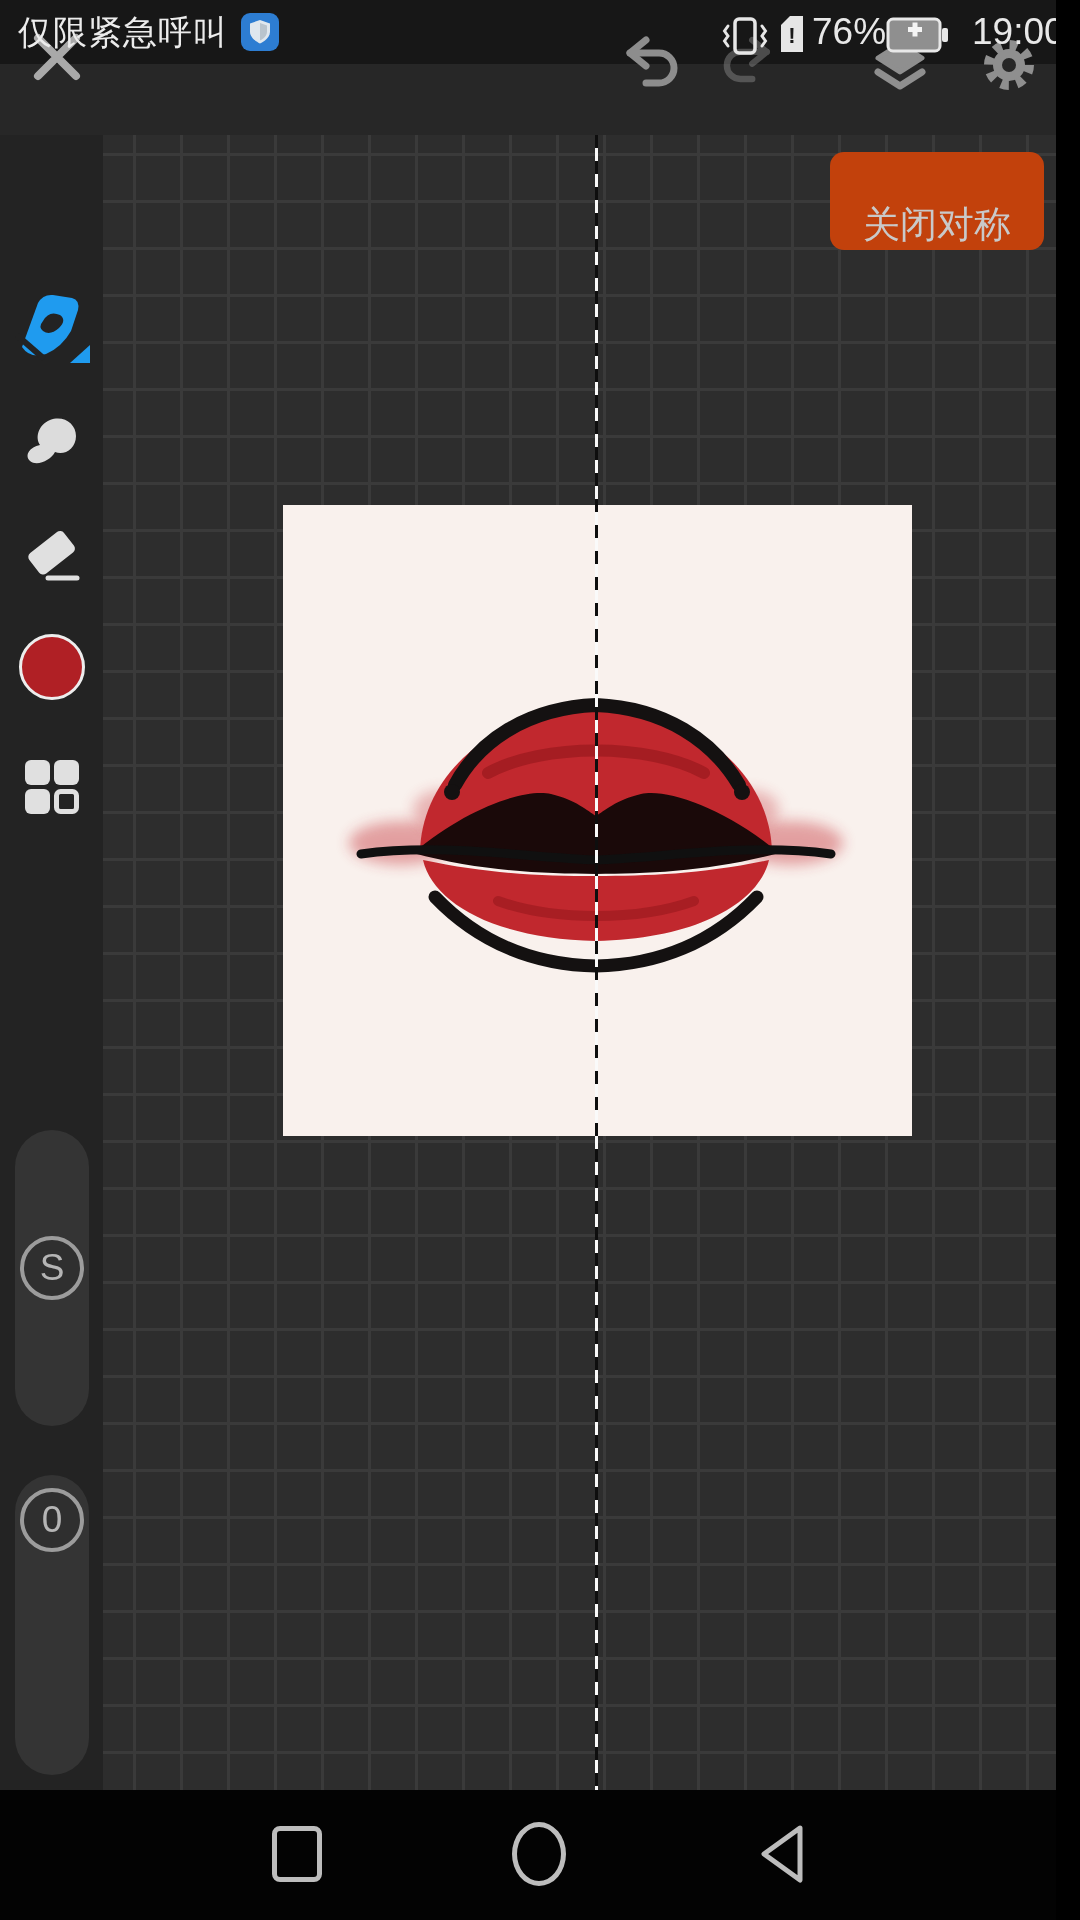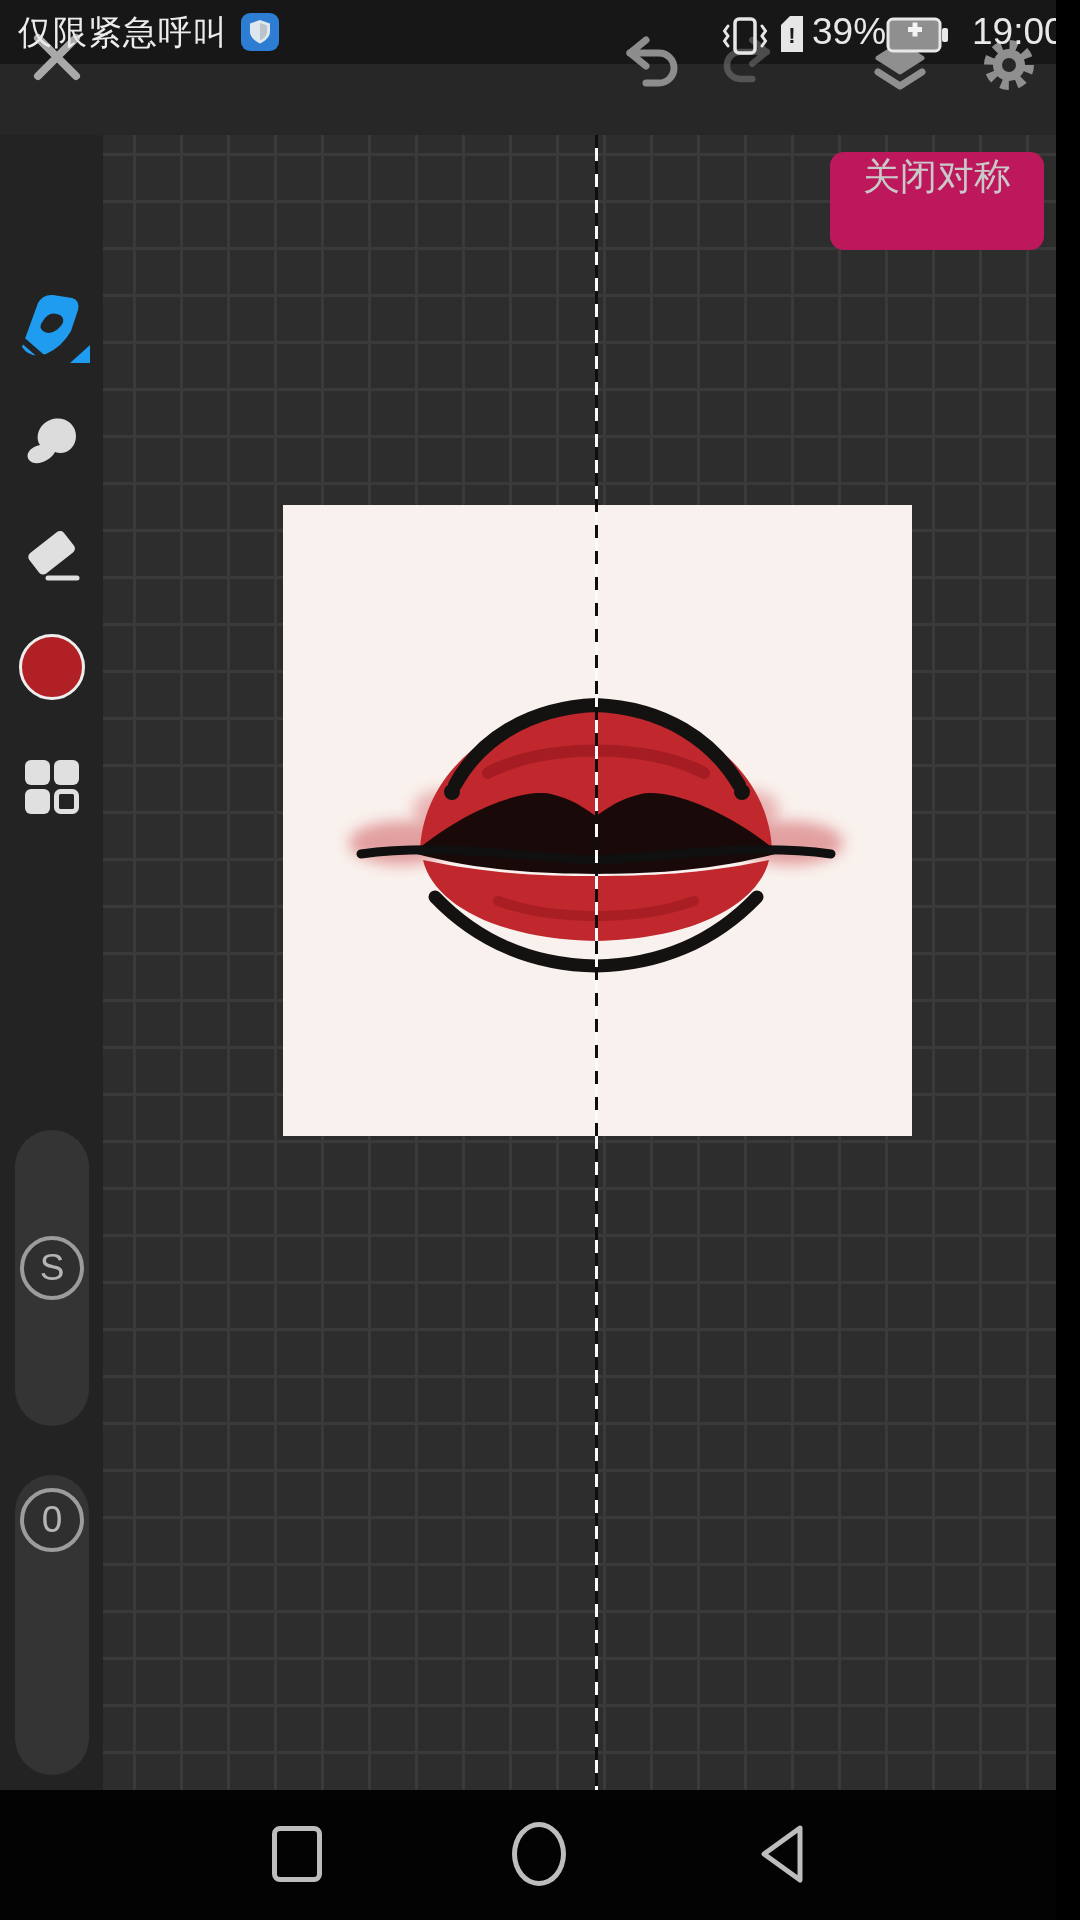--- a/index.html
+++ b/index.html
@@ -56,21 +56,21 @@
   .handle-o{top:1353px;}
   
   .paper{position:absolute;left:283px;top:505px;width:629px;height:631px;background:#f9f1ed;z-index:5;}
   .paper svg{position:absolute;left:0;top:0;}
   .sym-line{
     position:absolute;left:595px;top:135px;width:3px;height:1655px;z-index:9;
     background:repeating-linear-gradient(180deg,#0e0e0e 0 13px,#fafafa 13px 26px);
   }
   .sym-btn{
     position:absolute;left:830px;top:152px;width:214px;height:98px;z-index:15;
-    background:#be185d;border-radius:14px;display:flex;align-items:flex-start;justify-content:center;
+    background:#c2410c;border-radius:14px;display:flex;align-items:flex-end;justify-content:center;
     color:#c9c9c9;font-size:37px;cursor:pointer;
   }
   
   .navbar{position:absolute;left:0;top:1790px;width:1080px;height:130px;background:#030303;z-index:30;}
   .nav-square{position:absolute;left:272px;top:36px;width:50px;height:56px;
     border:5px solid #bdbdbd;border-radius:8px;box-sizing:border-box;cursor:pointer;}
   .nav-circle{position:absolute;left:512px;top:32px;width:54px;height:64px;
     border:5px solid #bdbdbd;border-radius:50%;box-sizing:border-box;cursor:pointer;}
   .nav-back{position:absolute;left:752px;top:30px;width:58px;height:68px;cursor:pointer;}
 </style>
@@ -96,21 +96,21 @@
       <path d="M8 10 l-3.5 5 3.5 5 -3.5 5 3.5 5" fill="none" stroke="#e6e6e6" stroke-width="3" stroke-linecap="round"></path>
       <path d="M42 10 l3.5 5 -3.5 5 3.5 5 -3.5 5" fill="none" stroke="#e6e6e6" stroke-width="3" stroke-linecap="round"></path>
     </svg>
   </div>
   <div class="sim">
     <svg viewBox="0 0 28 42" width="28" height="42">
       <path d="M3 12 L12 3 H25 V39 H3 Z" fill="#e6e6e6"></path>
       <text x="14" y="30" font-size="22" font-weight="bold" fill="#1a1a1a" text-anchor="middle" font-family="Liberation Sans, sans-serif">!</text>
     </svg>
   </div>
-  <div class="battery-pct">39%</div>
+  <div class="battery-pct">76%</div>
   <div class="battery">
     <svg viewBox="0 0 64 36" width="64" height="36">
       <rect x="2" y="2" width="52" height="32" rx="5" fill="#8f8f8f" stroke="#e8e8e8" stroke-width="3"></rect>
       <rect x="56" y="11" width="6" height="14" rx="2" fill="#e8e8e8"></rect>
       <rect x="22" y="10" width="14" height="5" fill="#f4f4f4"></rect>
       <rect x="26.5" y="5.5" width="5" height="14" fill="#f4f4f4"></rect>
     </svg>
   </div>
   <div class="clock">19:00</div>
 

